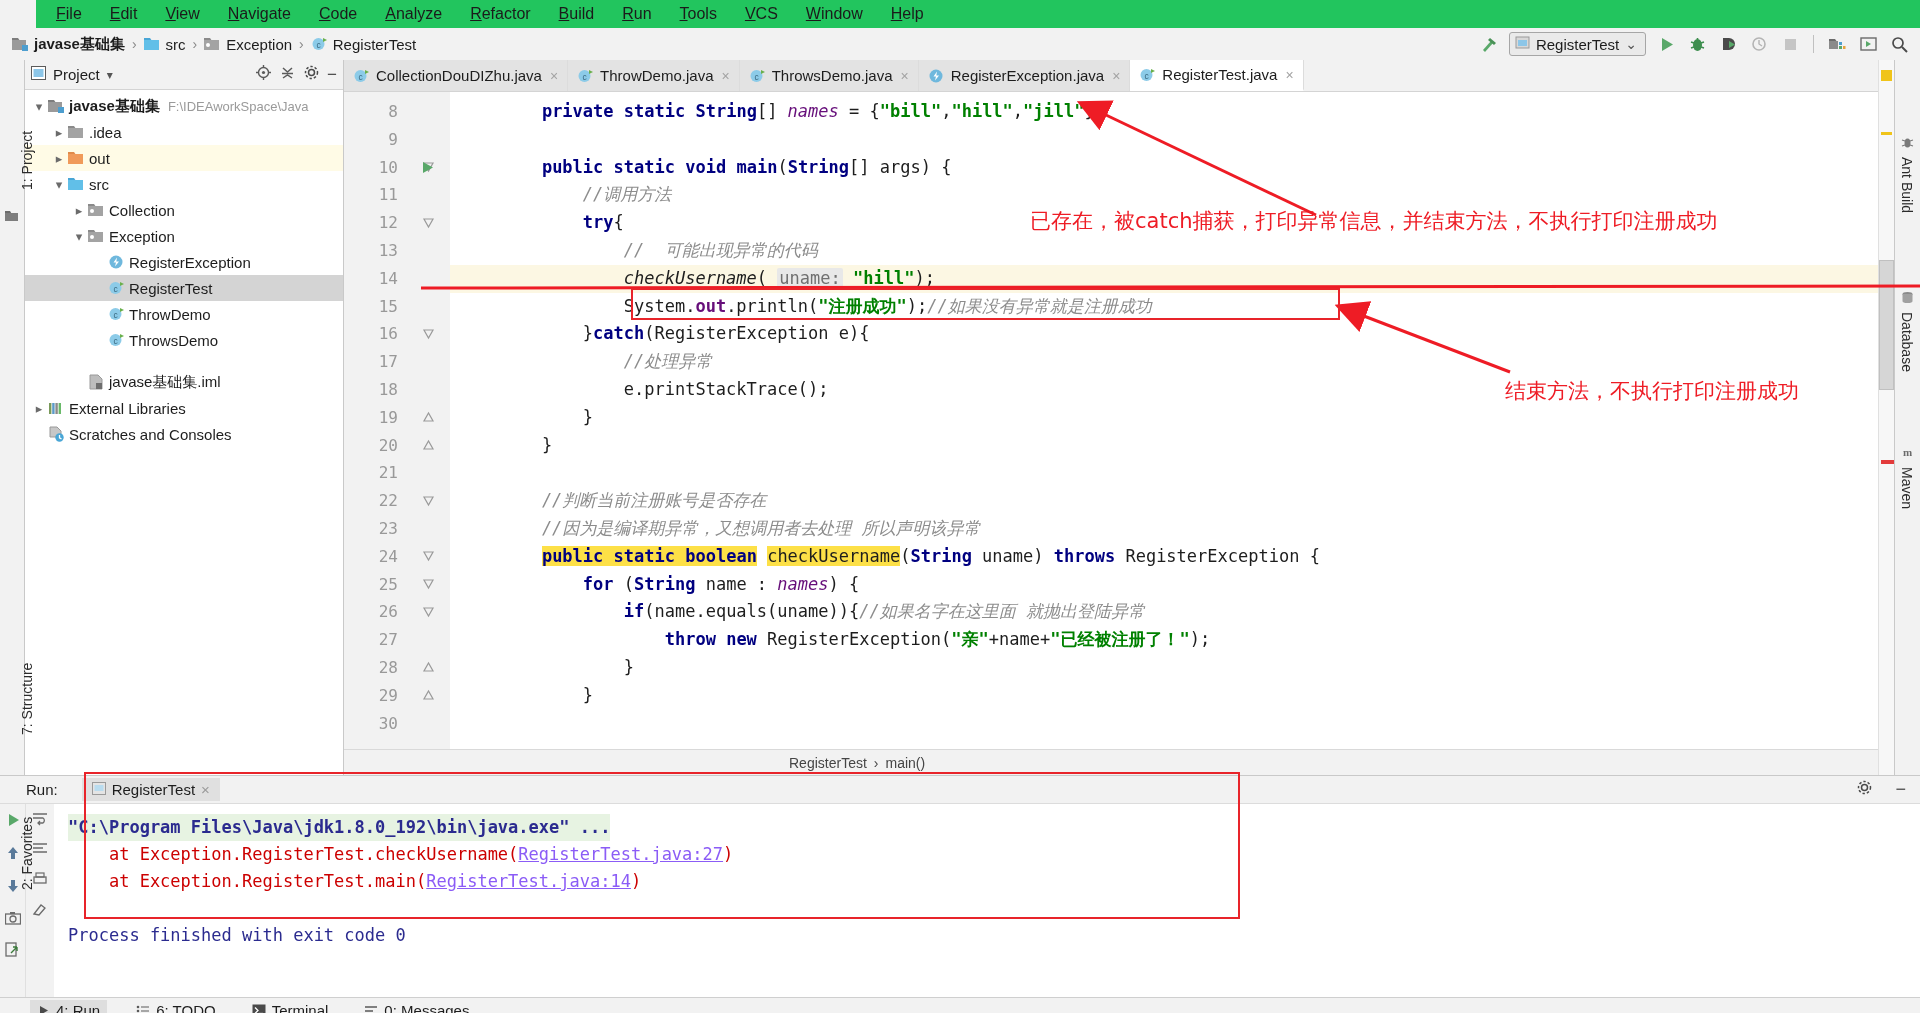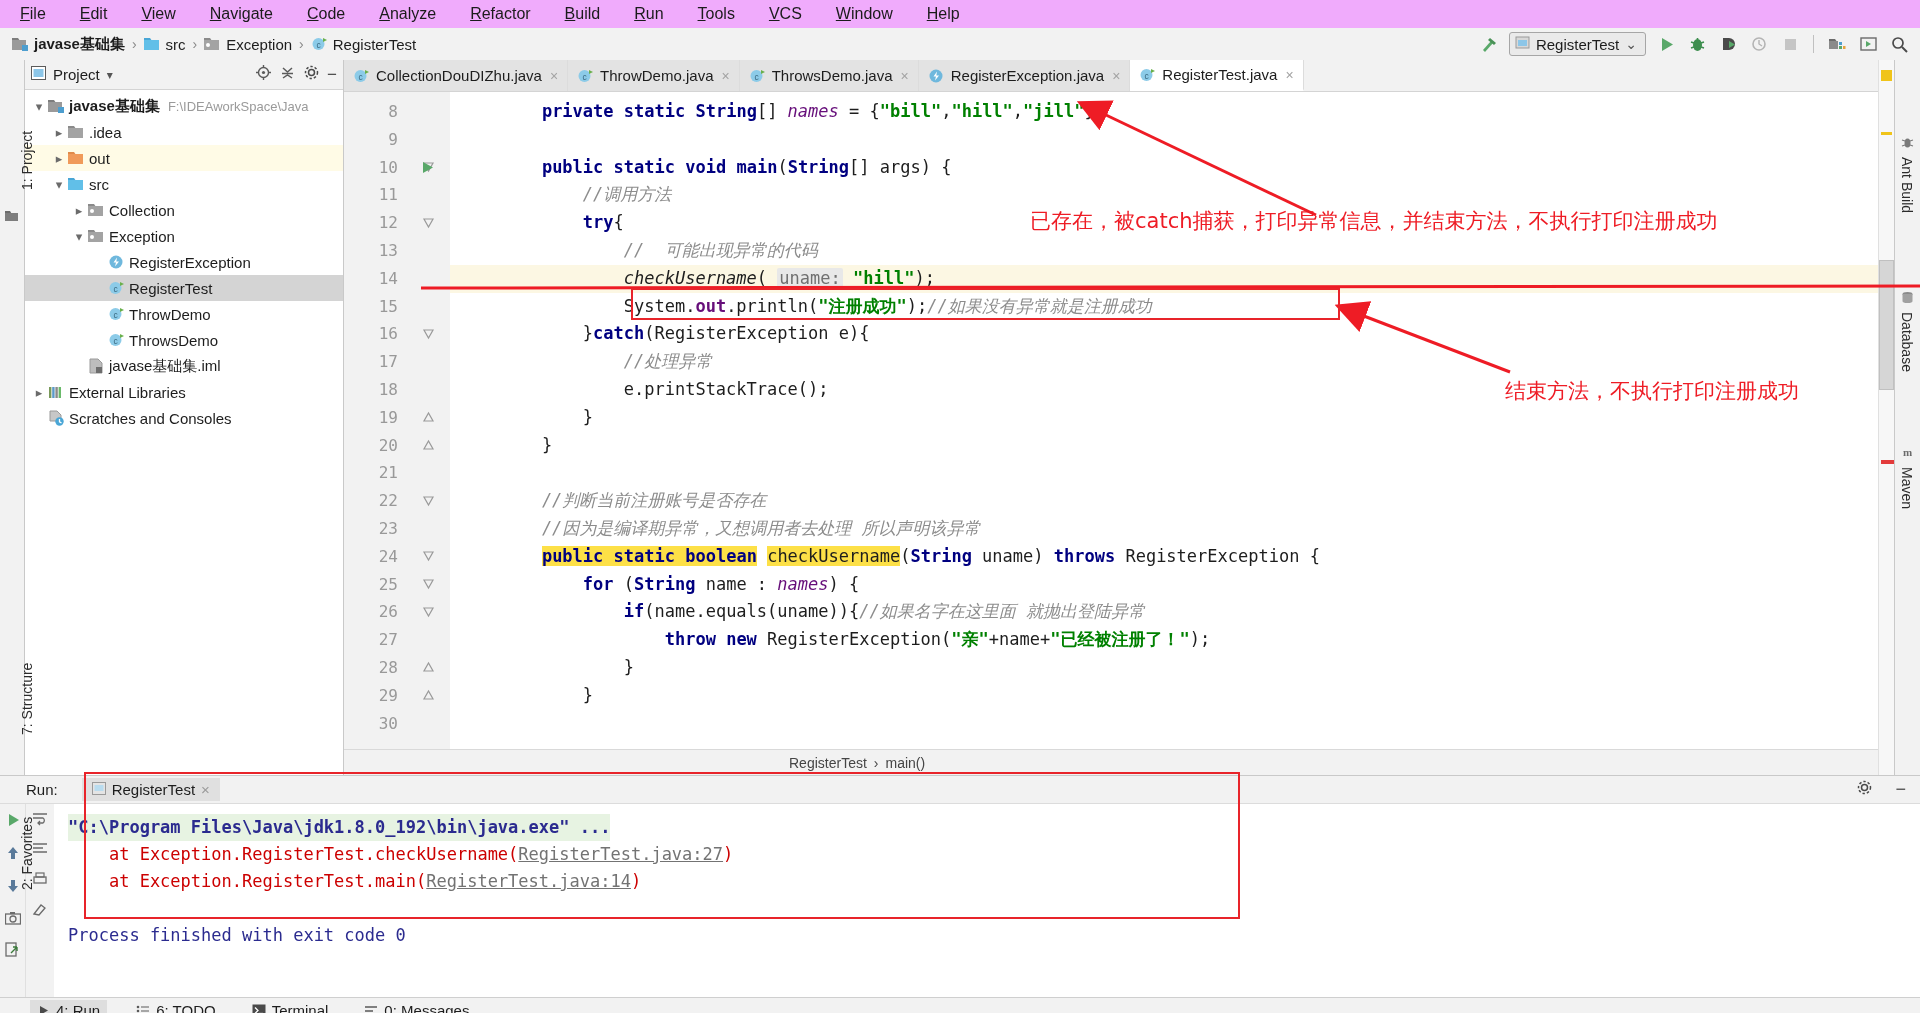--- a/index.html
+++ b/index.html
@@ -1,21 +1,21 @@
 <!DOCTYPE html>
 <html><head>
 <meta charset="utf-8">
 <style>
   * { box-sizing: border-box; margin:0; padding:0; }
   html,body{ width:1920px; height:1013px; overflow:hidden; background:#f2f2f2;
     font-family:"Liberation Sans", sans-serif; font-size:16px; color:#1d1d1d; }
 
   
-  .menubar{ height:28px; background:#f0abfc; display:flex; align-items:center;
-    padding-left:8px; gap:10px; }
+  .menubar{ height:28px; background:#22c55e; display:flex; align-items:center;
+    padding-left:8px; gap:4px;margin-left:36px; }
   .menubar .mi{ padding:3px 12px; font-size:16px; color:#1b1b1b; cursor:default; }
   .menubar .mi u{ text-decoration:underline; }
 
   
   .navbar{ height:32px; background:#f2f2f2; display:flex; align-items:center;
     padding-left:8px; }
   .crumbs{ display:flex; align-items:center; gap:0; }
   .crumb{ display:flex; align-items:center; gap:5px; padding:2px 4px; font-size:15px; }
   .crumb.bold{ font-weight:bold; }
   .crumb-sep{ color:#8a8a8a; font-size:14px; padding:0 3px; }
@@ -106,21 +106,21 @@
   .runbody{ flex:1; display:flex; }
   .runstrip{ width:26px; background:#f2f2f2; border-right:1px solid #e0e0e0;
      display:flex; flex-direction:column; align-items:center; gap:13px; padding-top:8px; flex:0 0 26px;}
   .runstrip2{ width:28px; background:#f2f2f2; display:flex; flex-direction:column;
      align-items:center; gap:12px; padding-top:8px; flex:0 0 28px;}
   .console{ flex:1; position:relative; padding:10px 0 0 14px;
      font-family:"DejaVu Sans Mono", monospace; font-size:17px; color:#1d1d1d; }
   .coline{ height:27px; line-height:27px; white-space:pre; }
   .cmdline{ background:#e7f3e2; display:inline-block; }
   .exred{ color:#cc0000; }
-  .exlink{ color:#737373; text-decoration:underline; }
+  .exlink{ color:#8b5cf6; text-decoration:underline; }
 
   
   .toolstrip{ height:26px; background:#f2f2f2; border-top:1px solid #cfcfcf;
      display:flex; align-items:center; padding-left:30px; gap:22px; font-size:15px; }
   .tsitem{ display:flex; align-items:center; gap:6px; padding:2px 7px;}
   .tsitem.active{ background:#dedede; }
   .tsitem u{ text-decoration:underline; }
 
   
   .overlay{ position:absolute; left:0; top:0; width:1920px; height:758px;
@@ -438,21 +438,21 @@
             <span style="display: inline-flex; align-items: center;">
               <svg width="17" height="16" viewBox="0 0 17 16">
                 <circle cx="7.5" cy="8" r="6" fill="#8ccbe8"></circle>
                 <text x="7.5" y="11.5" font-size="8.5" fill="#3a6a82" text-anchor="middle" font-family="Liberation Sans">c</text>
                 <path d="M12 2 L16 4 L12 6 Z" fill="#6ab04c"></path>
               </svg>
             </span>
           </span>
           <span>ThrowsDemo</span>
         </div>
-        <div class="trow" style="padding-left: 46px;">
+        <div class="trow" style="padding-left: 46px; margin-top: 16px;">
           <span class="tarrow" style="font-size: 13px;"></span>
           <span class="ticon">
             <span style="display: inline-flex; align-items: center;">
               <svg width="17" height="16" viewBox="0 0 17 16">
                 <path d="M2 1 h8 l4 4 v10 H2 z" fill="#bdbdbd" stroke="#9a9a9a"></path>
                 <rect x="8" y="9" width="6" height="6" fill="#6e6e6e"></rect>
               </svg>
             </span>
           </span>
           <span>javase基础集.iml</span>

